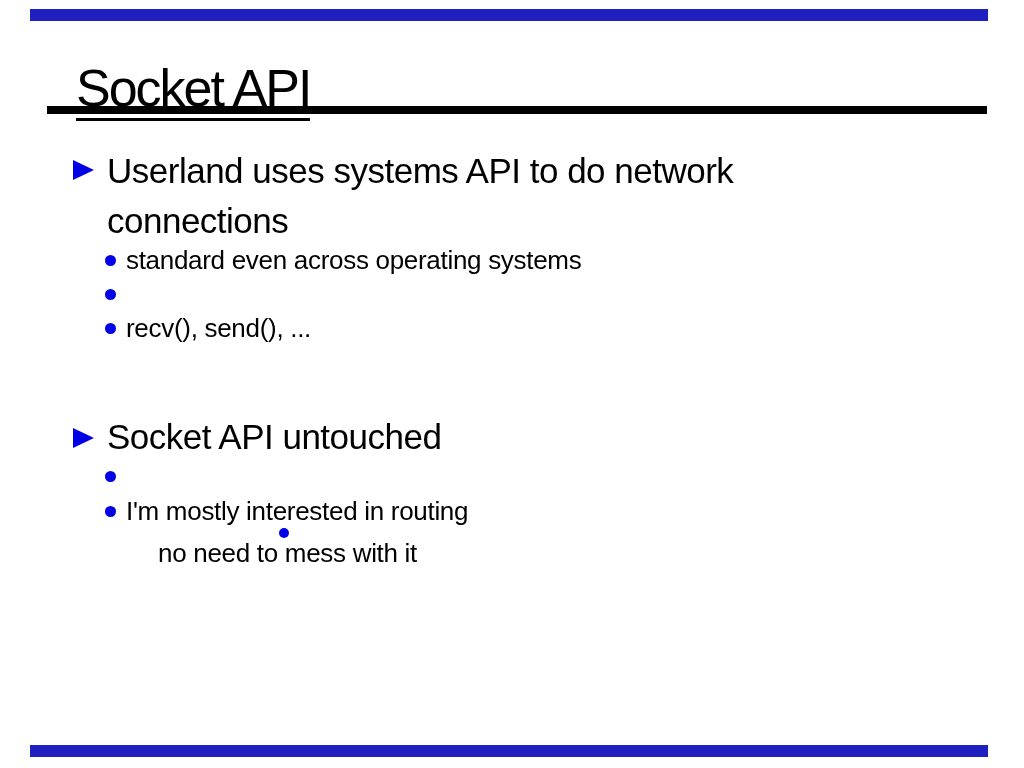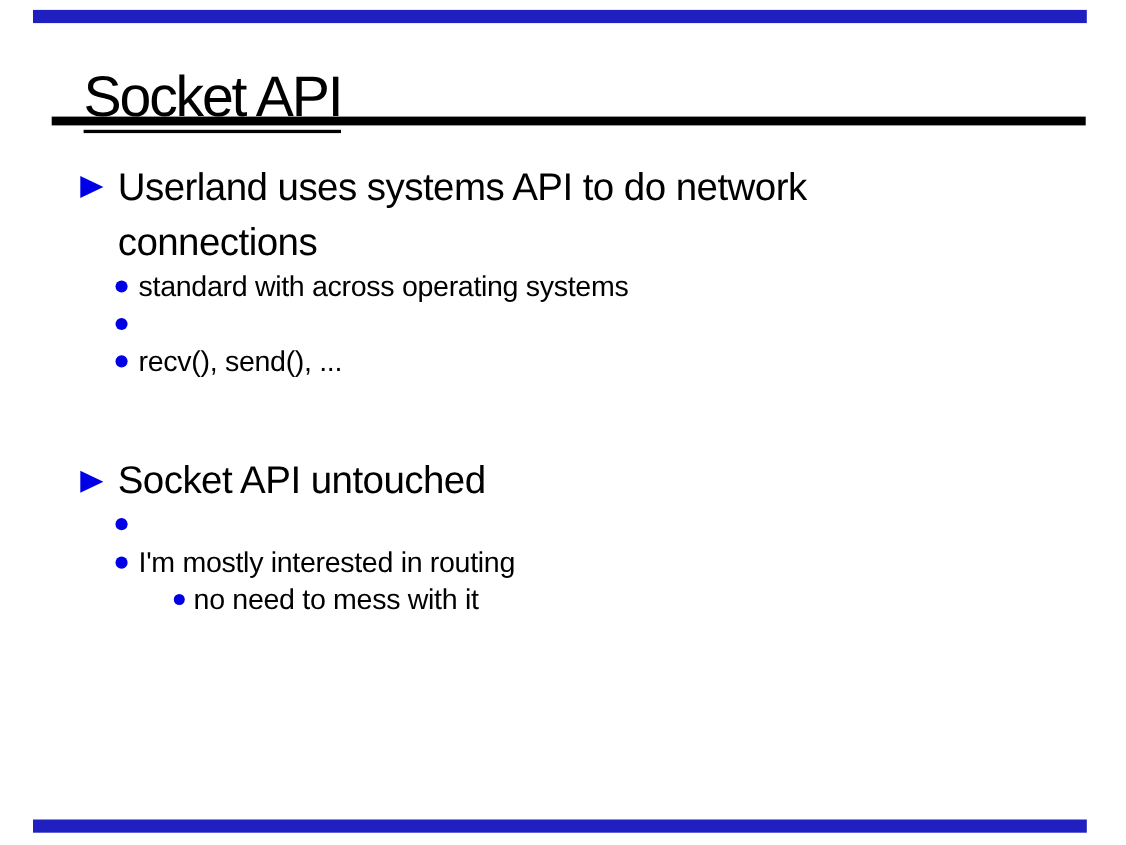--- a/index.html
+++ b/index.html
@@ -33,21 +33,21 @@
   .tri.t2 { top:428px; }
 
   .l2-row {
     position:absolute; left:105px; height:34px; display:flex; align-items:center;
     font-size:26px; letter-spacing:-0.3px; white-space:nowrap;
   }
   .l2-row .dot {
     width:11px; height:11px; border-radius:50%;
     background:var(--bullet-blue,#0000E6); margin-right:10px; flex:0 0 auto;
   }
-  .l3-row { left:158px; }
+  .l3-row { left:158px;flex-direction:column; }
   .l3-row .dot { width:10px; height:10px; margin-right:8px; }
 
   .r1 { top:243px; } .r2 { top:277px; } .r3 { top:311px; } .r4 { top:345px; }
   .r5 { top:459px; } .r6 { top:494px; } .r7 { top:528px; }
 </style>
 </head>
 <body>
 
 <div class="slide">
 
@@ -58,21 +58,21 @@
   <div class="rule"></div>
 
   <span class="tri t1"></span>
   <div class="l1-text s1">
     <div>Userland uses systems API to do network</div>
     <div>connections</div>
   </div>
 
   <div class="l2-row r1">
     <span class="dot"></span>
-    <span>standard with across operating systems</span>
+    <span>standard even across operating systems</span>
   </div>
   <div class="l2-row r2">
     <span class="dot"></span>
   </div>
   <div class="l2-row r3">
     <span class="dot"></span>
     <span>recv(), send(), ...</span>
   </div>
 
   <span class="tri t2"></span>

